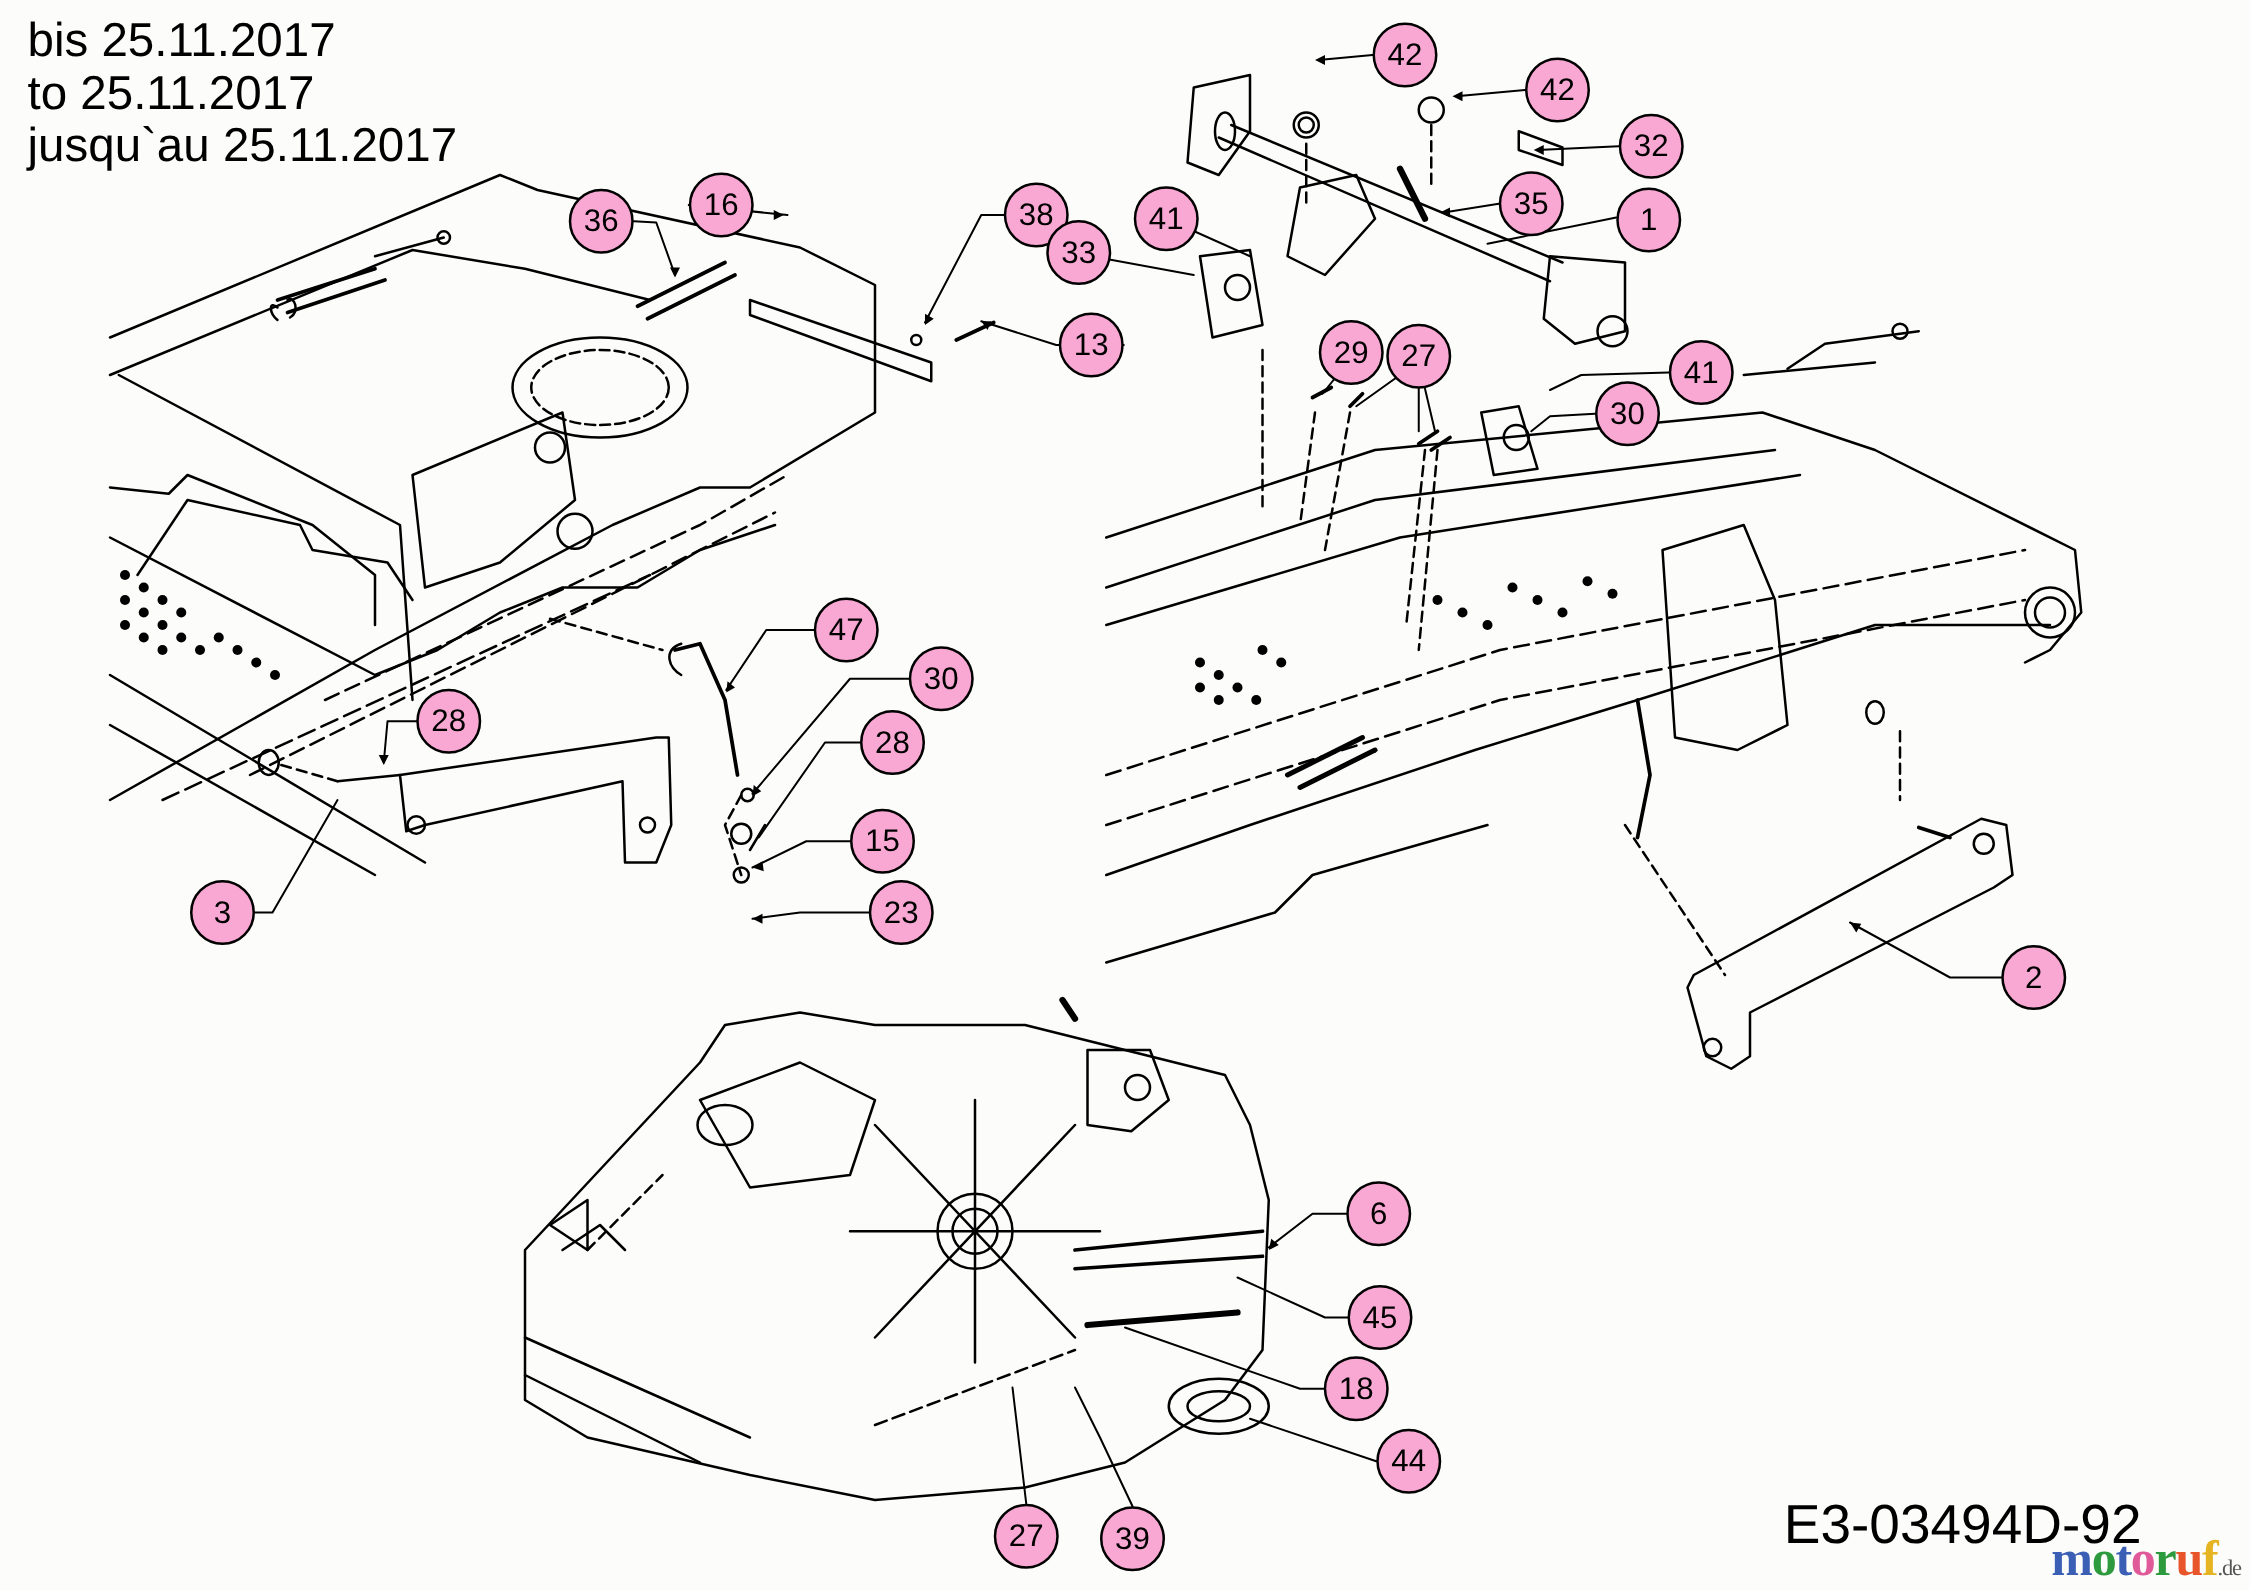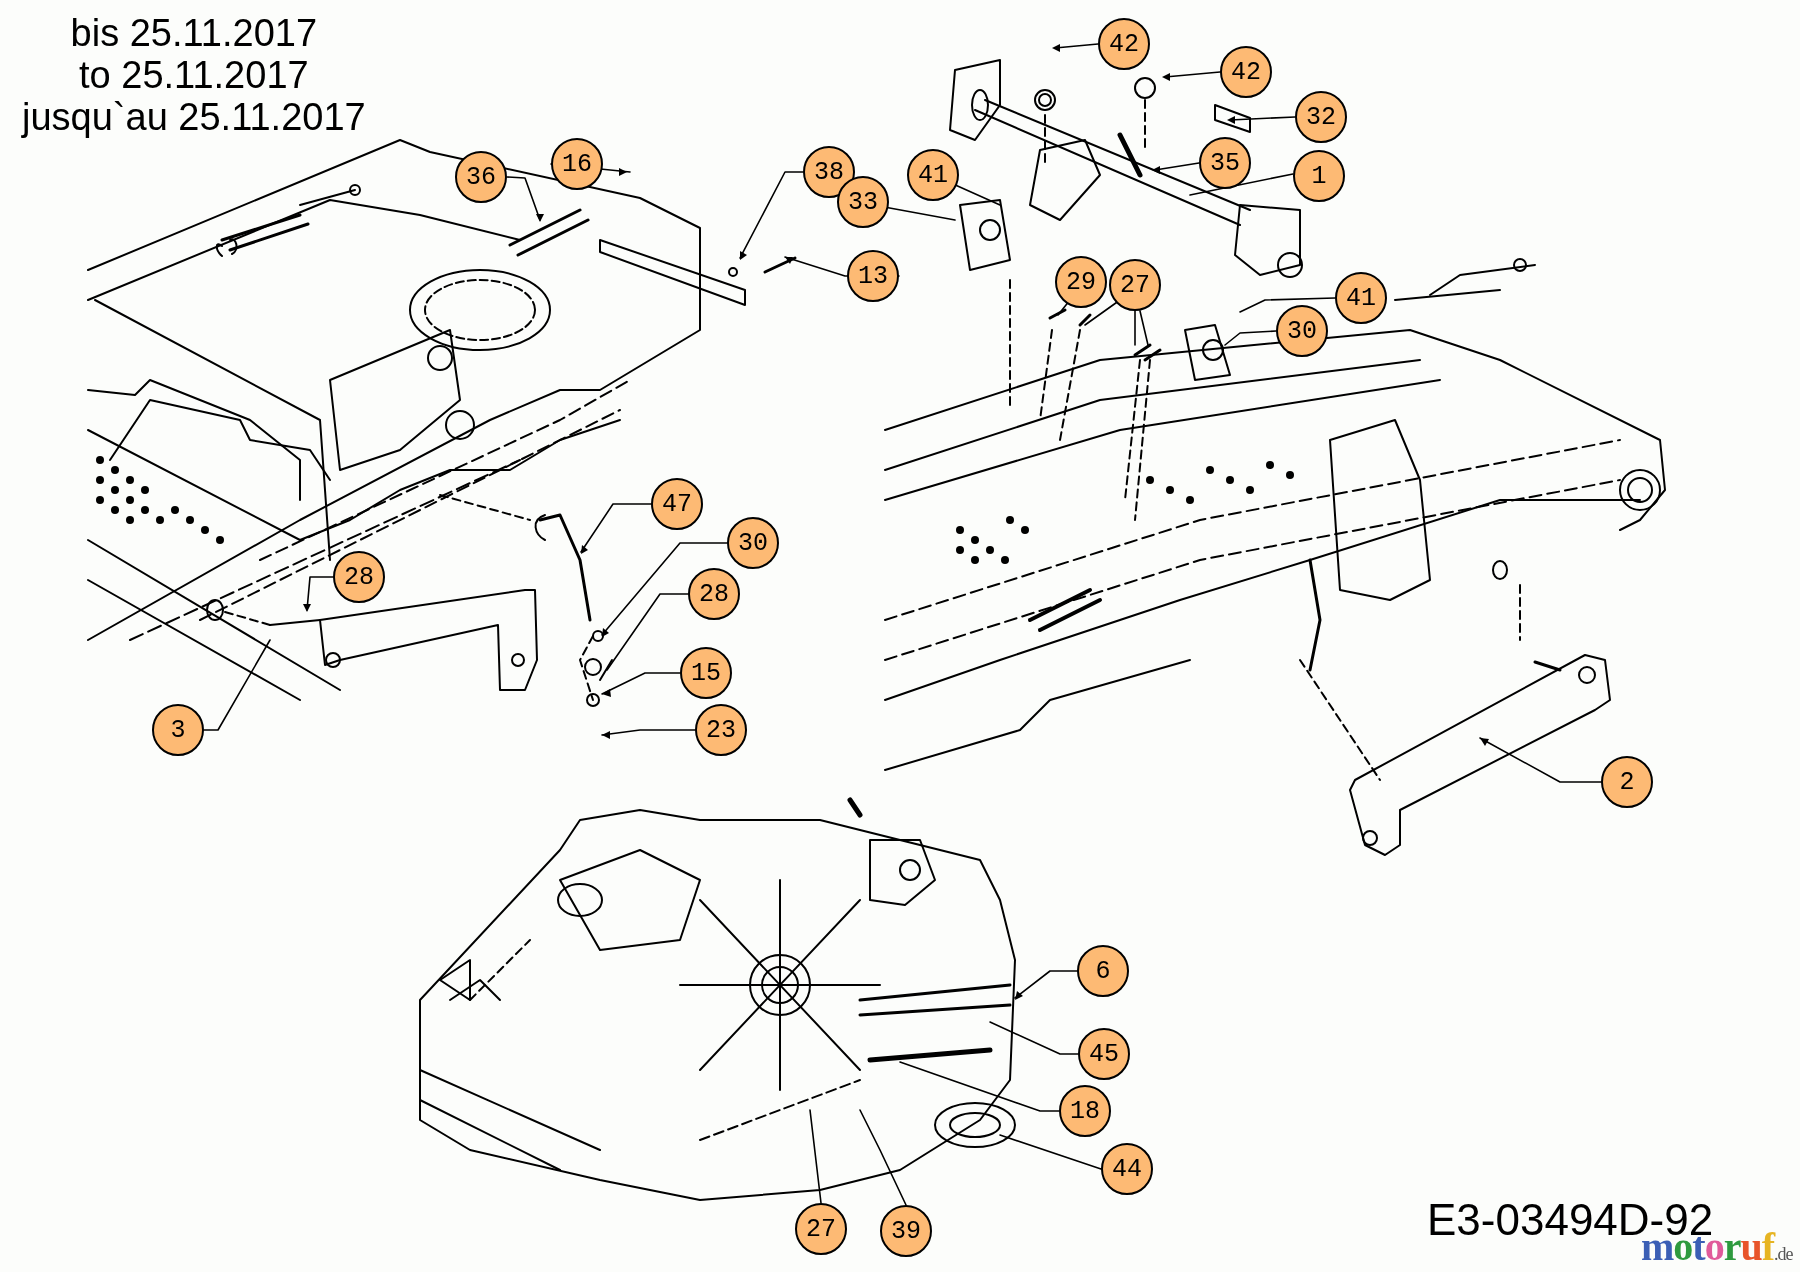--- a/index.html
+++ b/index.html
@@ -1,20 +1,20 @@
 <!DOCTYPE html>
 <html><head>
 <meta charset="utf-8">
 <style>
   html, body { margin: 0; padding: 0; }
   body { width: 1800px; height: 1272px; background: #fcfdfb; position: relative; overflow: hidden; font-family: "Liberation Sans", sans-serif; }
   .header { position: absolute; left: 22px; top: 12px; font-size: 38px; line-height: 42px; color: #000; }
-  .header div { white-space: nowrap; text-align: center; }
+  .header div { white-space: nowrap; }
   svg.drawing { position: absolute; left: 0; top: 0; }
-  .callout { position: absolute; width: 52px; height: 52px; border: 2px solid #000; border-radius: 50%; background: #fdba74; display: flex; align-items: center; justify-content: center; font-family: Liberation Mono, monospace; font-size: 25px; color: #000; box-sizing: border-box; }
+  .callout { position: absolute; width: 52px; height: 52px; border: 2px solid #000; border-radius: 50%; background: #f9a8d4; display: flex; align-items: center; justify-content: center; font-family: Liberation Sans, sans-serif; font-size: 25px; color: #000; box-sizing: border-box; }
   .drawing-number { position: absolute; left: 1427px; top: 1195px; font-size: 44px; color: #000; white-space: nowrap; }
   .watermark { position: absolute; left: 1641px; top: 1223px; font-family: "Liberation Serif", serif; font-size: 40px; font-weight: bold; white-space: nowrap; letter-spacing: -1px; }
   .watermark span { display: inline-block; }
   .watermark .suffix { font-size: 18px; font-weight: normal; color: #555; }
 </style>
 </head>
 <body>
 
 <div class="header">
   <div>bis 25.11.2017</div>

